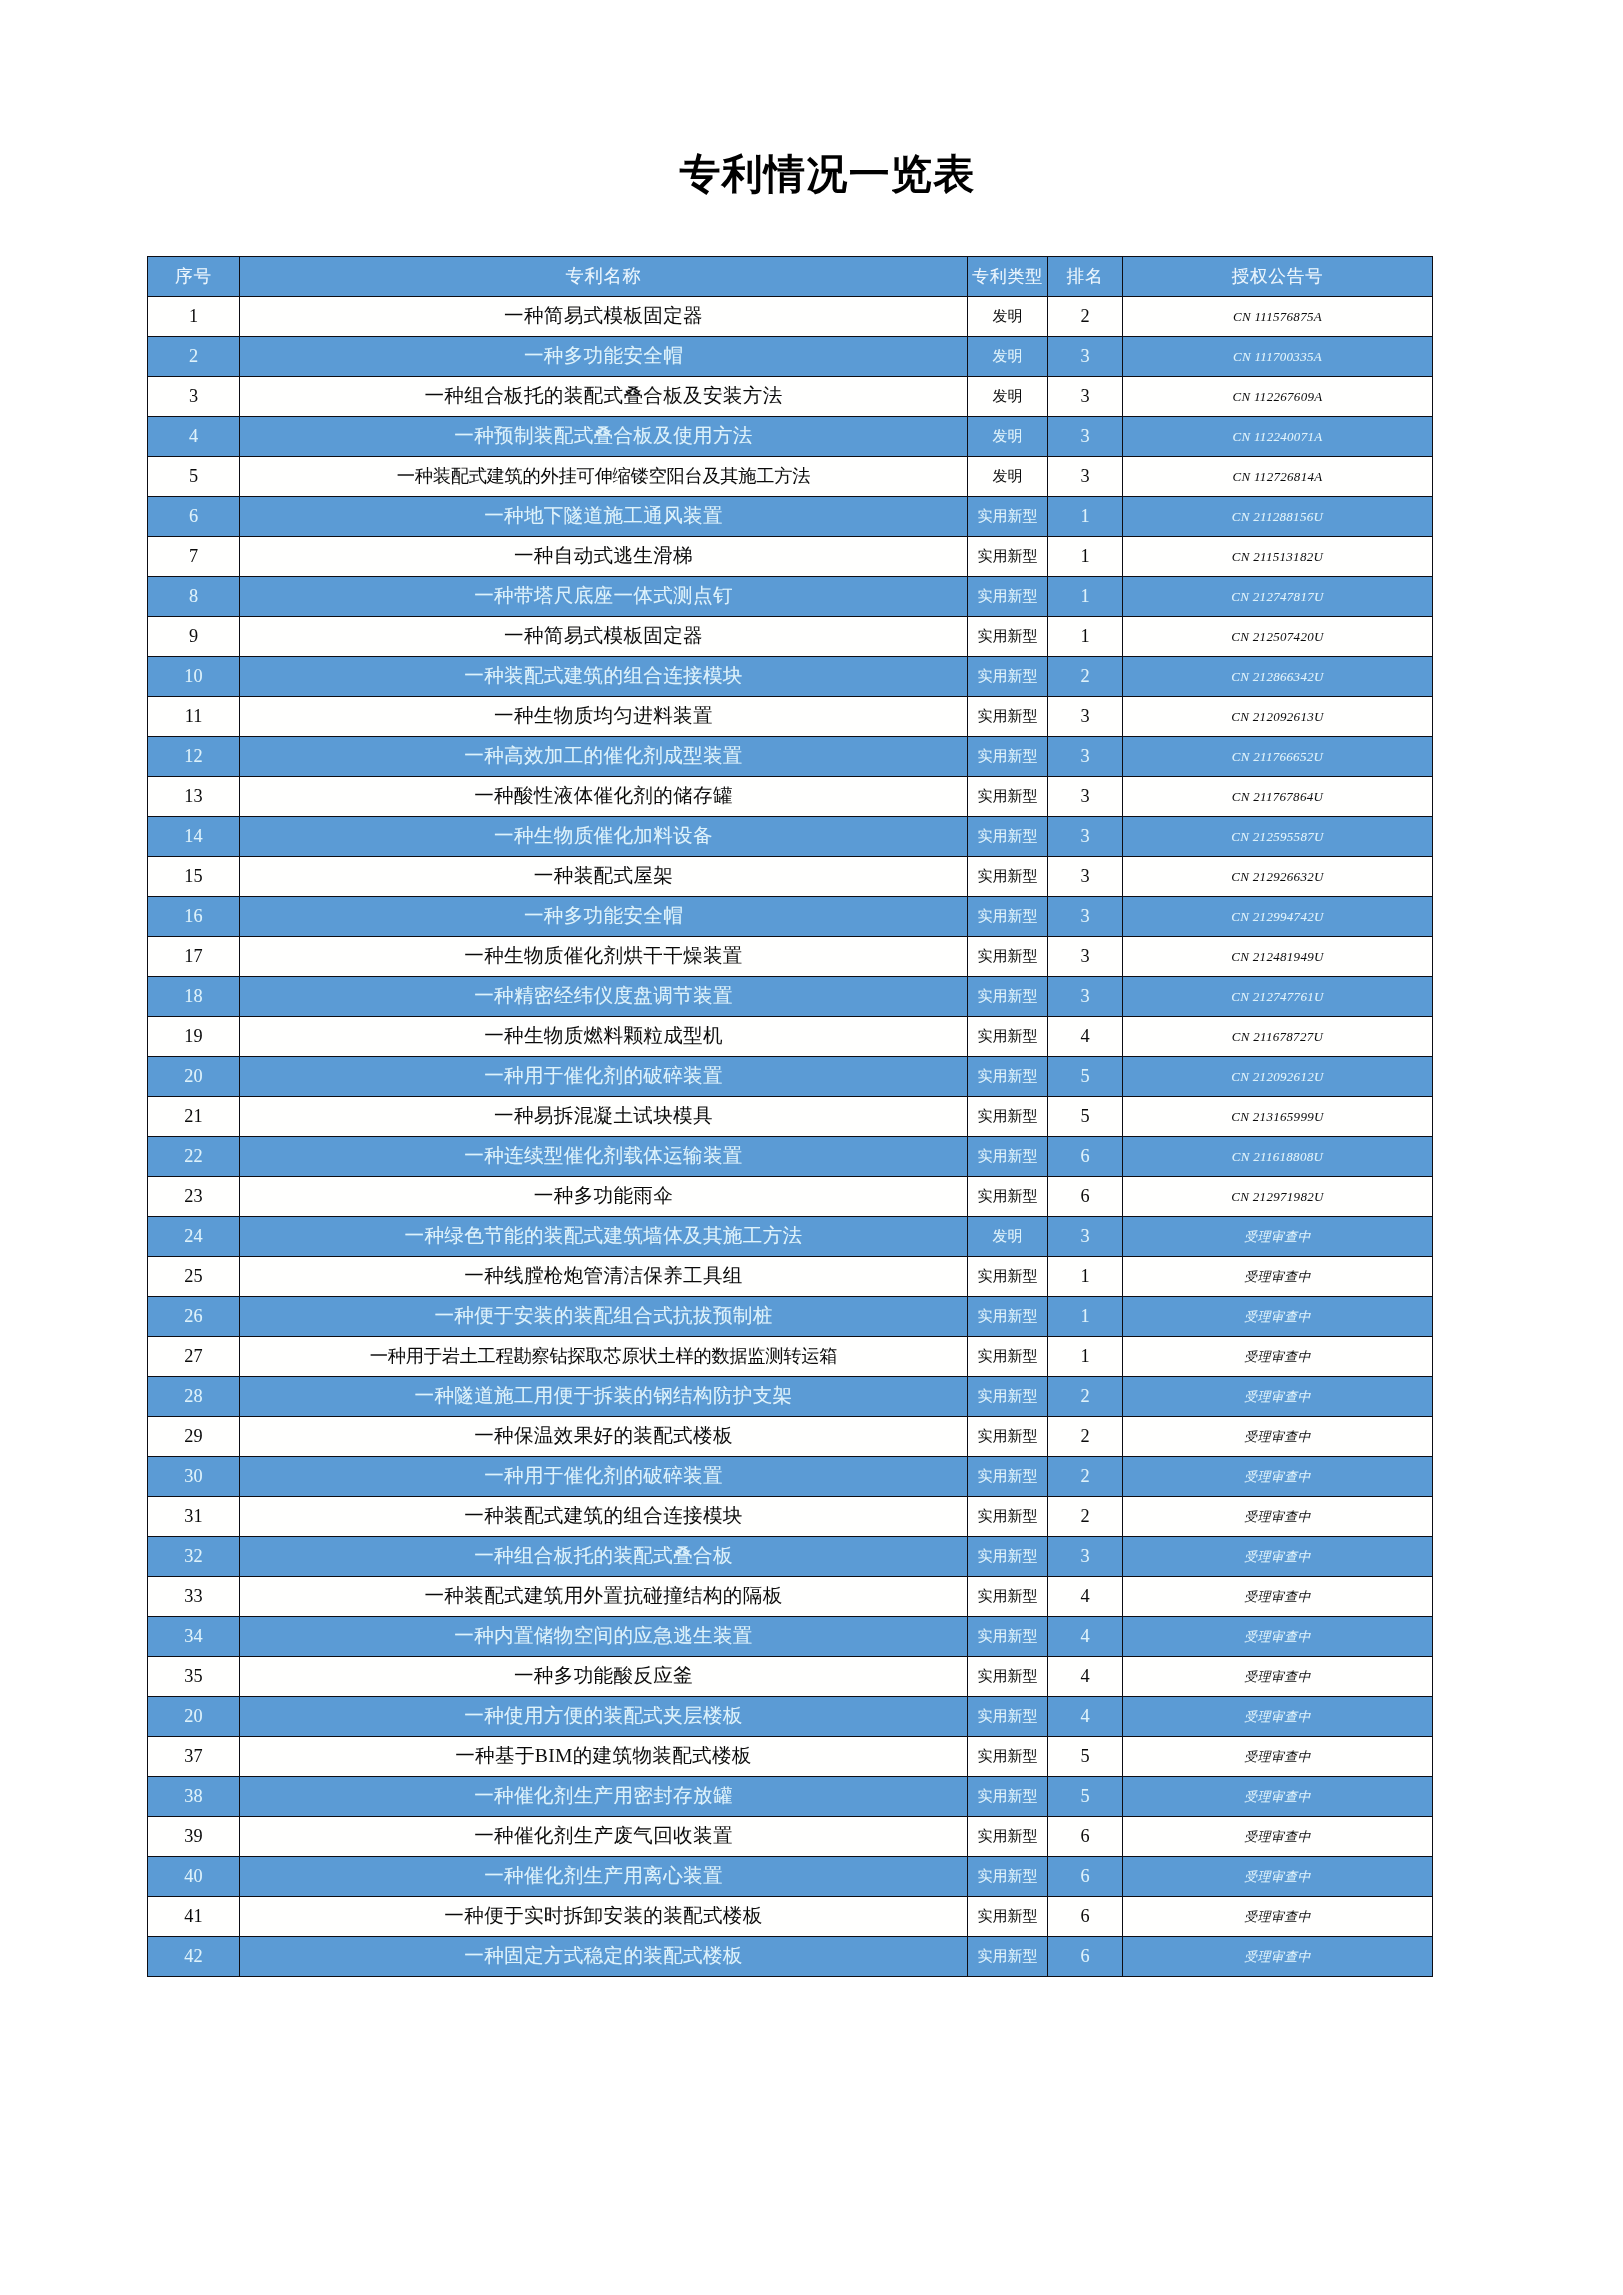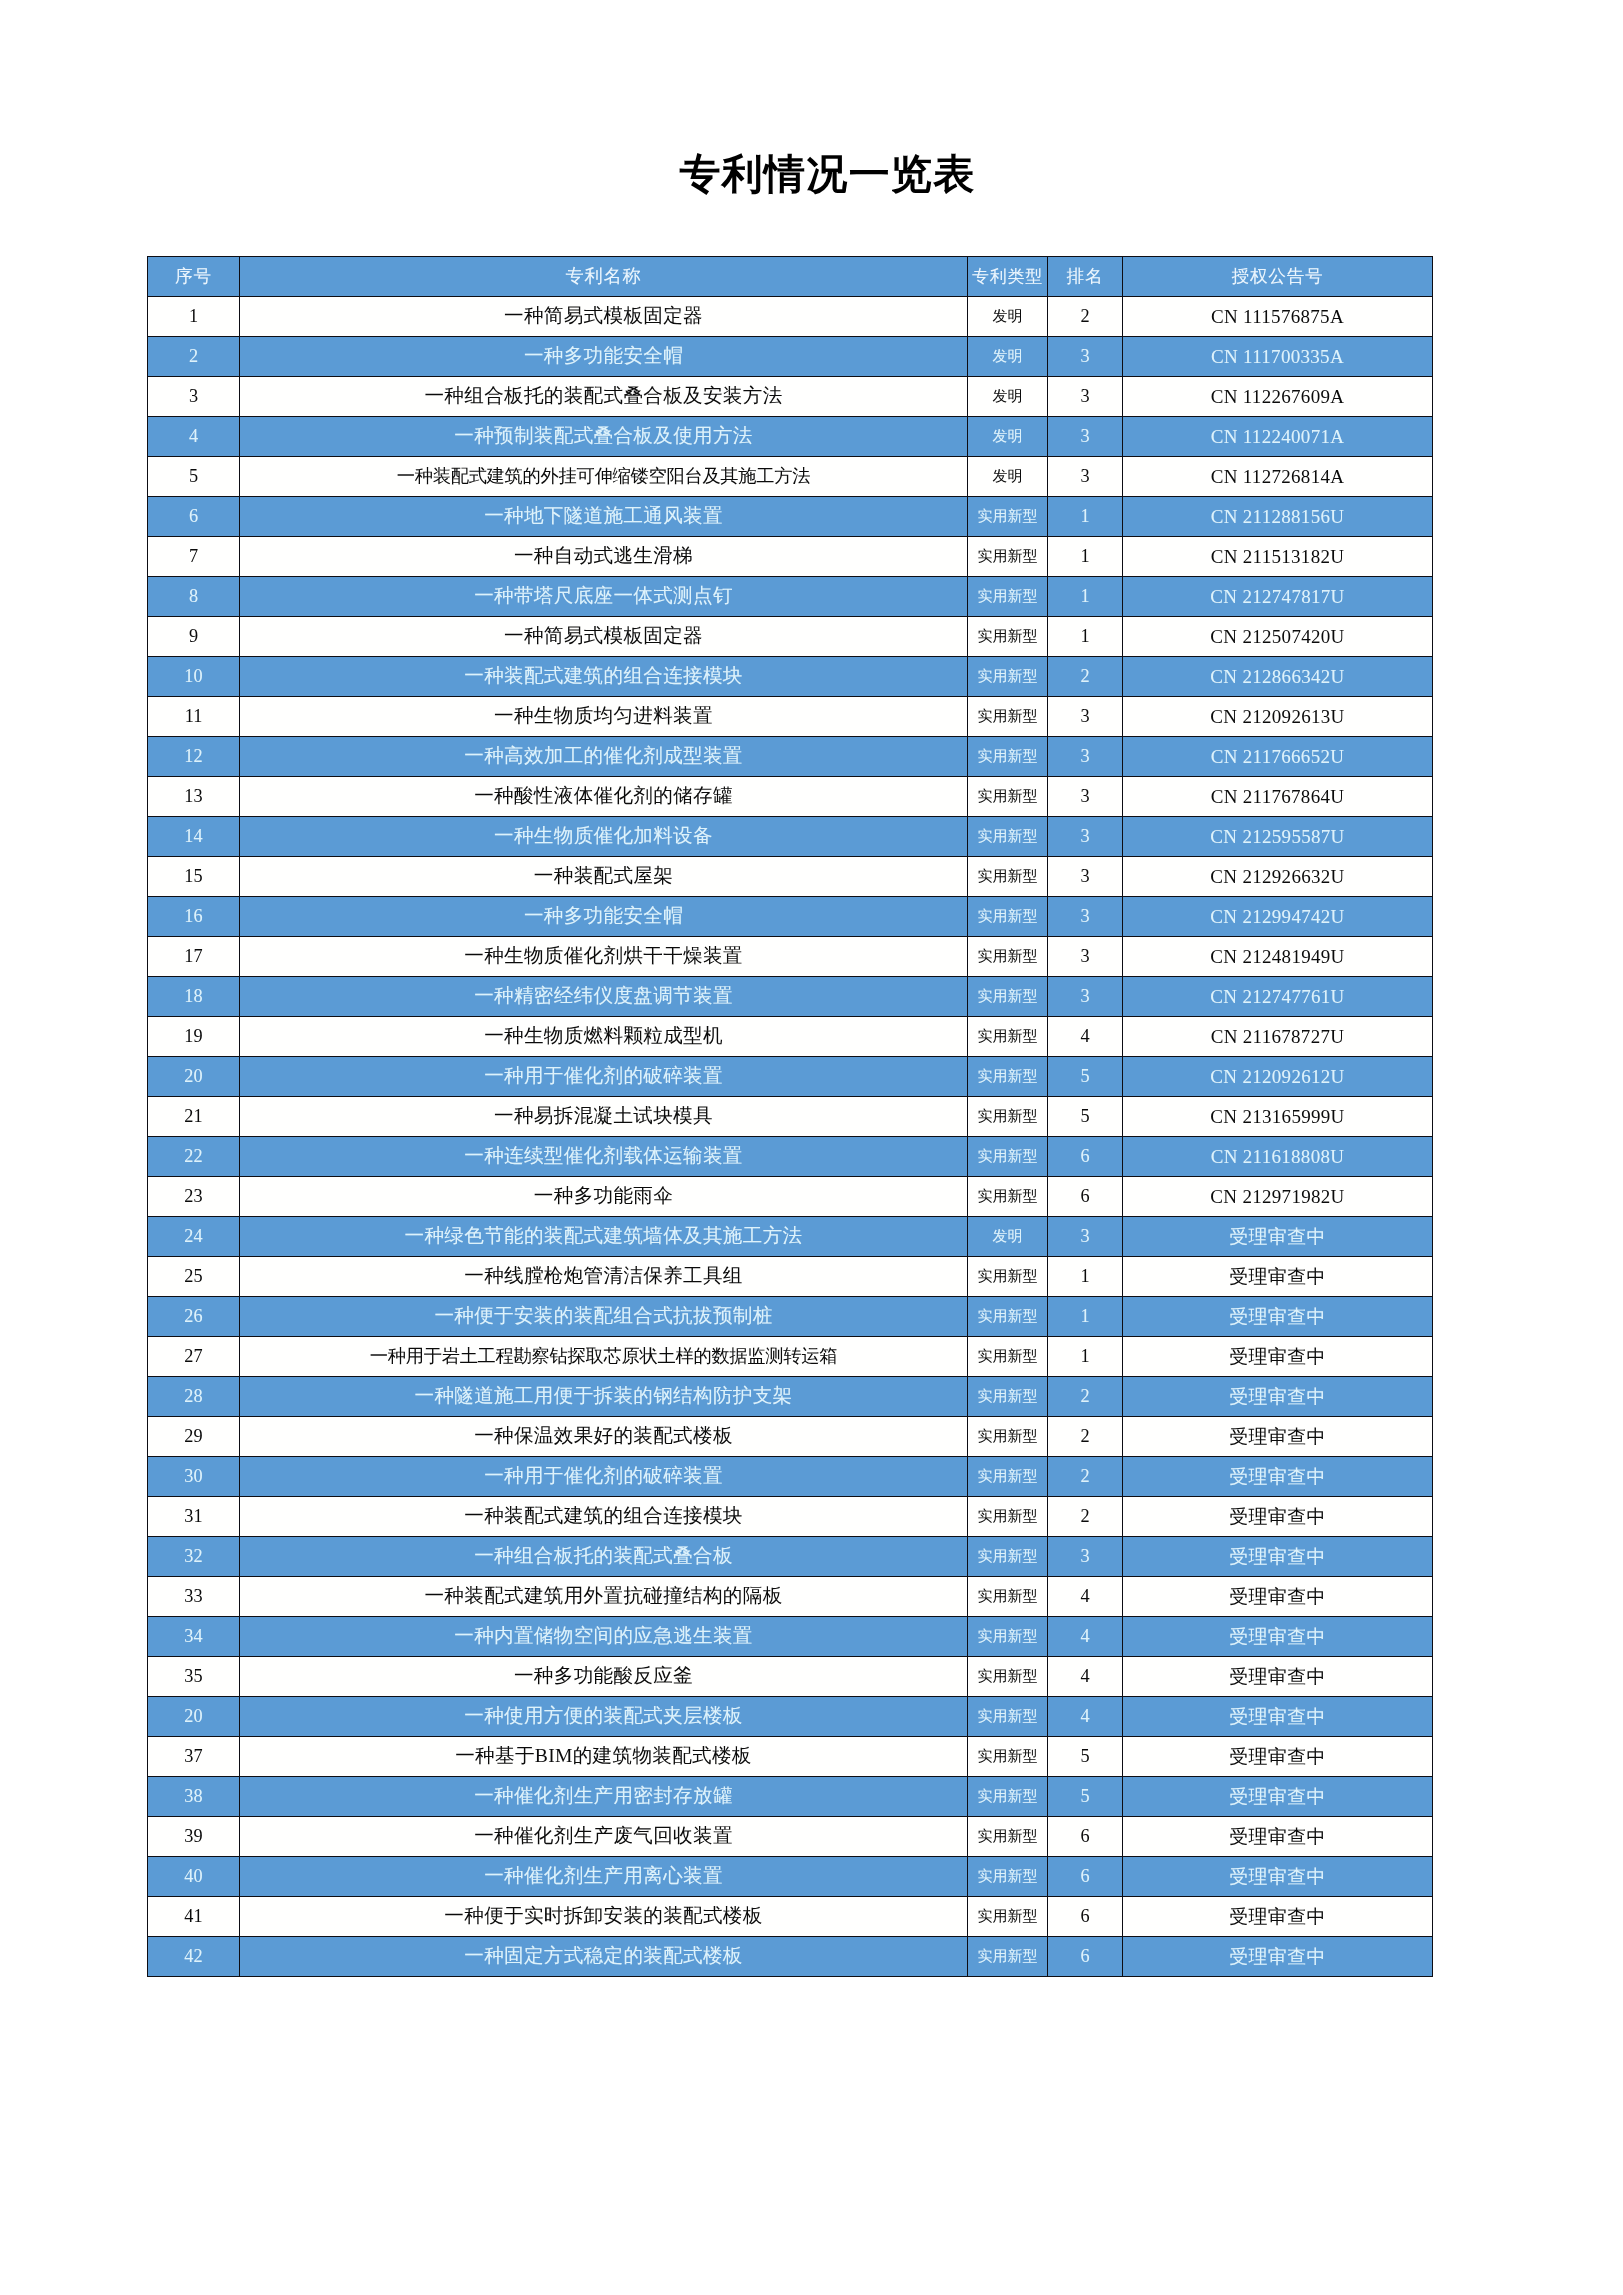--- a/index.html
+++ b/index.html
@@ -93,21 +93,21 @@
   tbody tr.row-blue td {
     background: #5b9bd5;
     color: #ddf2fb;
     text-shadow: 0 0 0.7px rgba(255,255,255,0.30);
   }
 
   td.cell-seq  { font-size: 18.3px; }
   td.cell-name { font-size: 19.6px; letter-spacing: 0.3px; }
   td.cell-type { font-size: 15px; letter-spacing: 0px; }
   td.cell-rank { font-size: 18.3px; }
-  td.cell-num  { font-size: 19px; letter-spacing: 0.3px; }
+  td.cell-num  { font-size: 13px; letter-spacing: 0.3px; font-style: italic; }
 
   
   td.cell-name.long { font-size: 18.3px; letter-spacing: -0.3px; text-align: center; }
 </style>
 </head>
 <body>
 
 <div class="page">
 
   <div class="doc-title">专利情况一览表</div>

